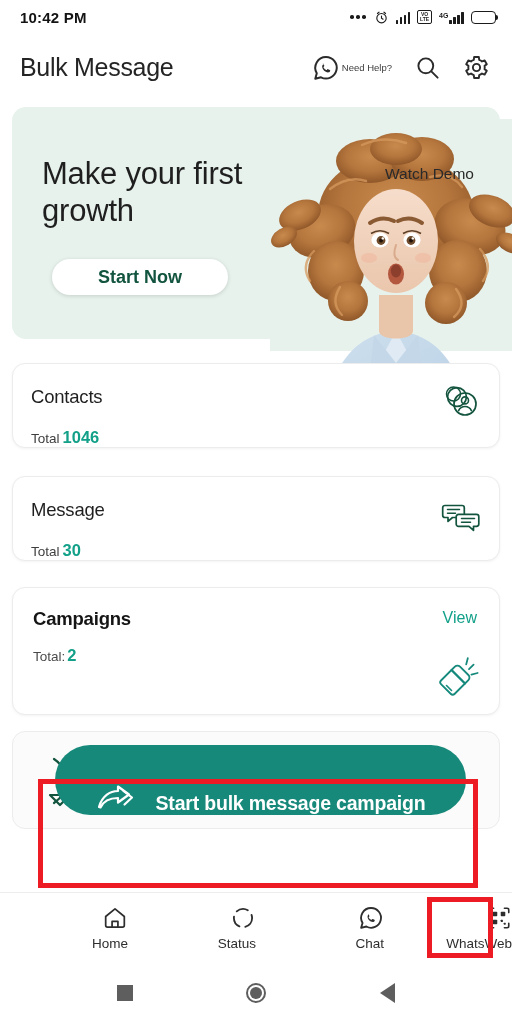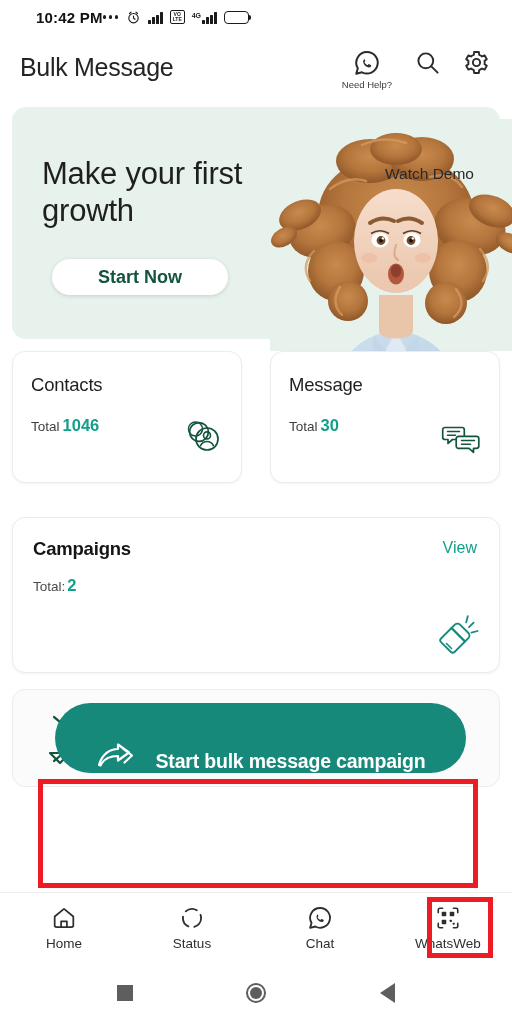--- a/index.html
+++ b/index.html
@@ -15,21 +15,22 @@
     background: #ffffff;
     color: #202124;
     position: relative;
   }
 
   
   .status-bar {
     height: 34px;
     display: flex;
     align-items: center;
-    padding: 0 16px 0 36px;
+    justify-content: space-between;
+    padding: 0 16px 0 20px;
   }
   .status-time {
     font-size: 15px;
     font-weight: bold;
     letter-spacing: .2px;
     color: #131313;
   }
   .status-icons {
     display: flex;
     align-items: center;
@@ -95,21 +96,20 @@
     letter-spacing: -.3px;
   }
   .header-actions {
     display: flex;
     align-items: flex-start;
     gap: 22px;
     padding-top: 4px;
   }
   .header-action {
     display: flex;
-    flex-direction: column;
     align-items: center;
     gap: 2px;
   }
   .need-help-label {
     font-size: 9.5px;
     color: #3b3b3b;
   }
   .icon-stroke { stroke: #2b2b2b; fill: none; stroke-width: 1.7; }
 
   
@@ -170,23 +170,24 @@
     width: 254px;
     height: 320px;
     overflow: hidden;
     pointer-events: none;
   }
 
   
   .stat-row {
     display: flex;
     gap: 28px;
-    margin: 12px 12px 0 12px;
+    margin: 24px 12px 0 12px;
     position: relative;
     z-index: 3;
+    flex-direction: column;
   }
   .card {
     background: #ffffff;
     border: 1px solid #ececec;
     border-radius: 13px;
     box-shadow: 0 1px 3px rgba(0,0,0,.05);
   }
   .stat-card {
     flex: 1;
     height: 132px;
@@ -209,22 +210,22 @@
     margin-left: 3px;
   }
   .stat-icon {
     position: absolute;
     right: 18px;
     bottom: 22px;
   }
 
   
   .campaign-card {
-    margin: 34px 12px 0 12px;
-    height: 156px;
+    margin: 26px 12px 0 12px;
+    height: 128px;
     padding: 20px 28px 0 20px;
     position: relative;
   }
   .campaign-title {
     font-size: 18.5px;
     font-weight: bold;
     color: #151515;
     letter-spacing: -.2px;
   }
   .campaign-view {
@@ -301,21 +302,21 @@
     height: 70px;
     background: #ffffff;
     border-top: 1px solid #ededed;
     display: flex;
     align-items: center;
   }
   .nav-item {
     flex: 1;
     display: flex;
     flex-direction: column;
-    align-items: center;
+    align-items: flex-end;
     gap: 5px;
     cursor: pointer;
   }
   .nav-label {
     font-size: 13.5px;
     color: #2e2e2e;
   }
   .nav-item.active .nav-label {
     color: #12a088;
     font-weight: bold;

